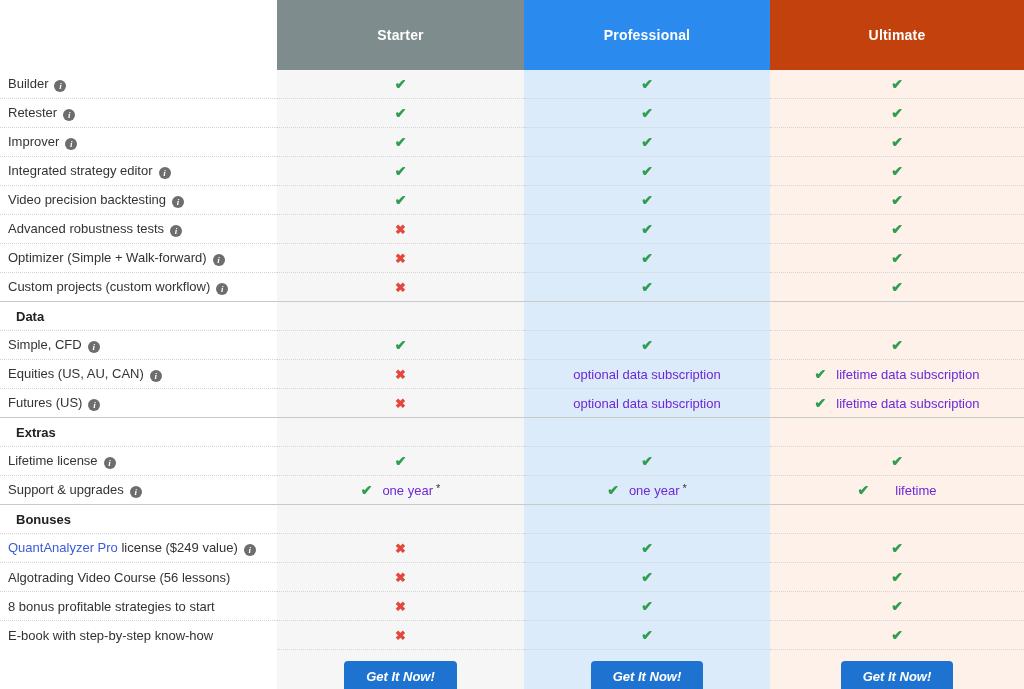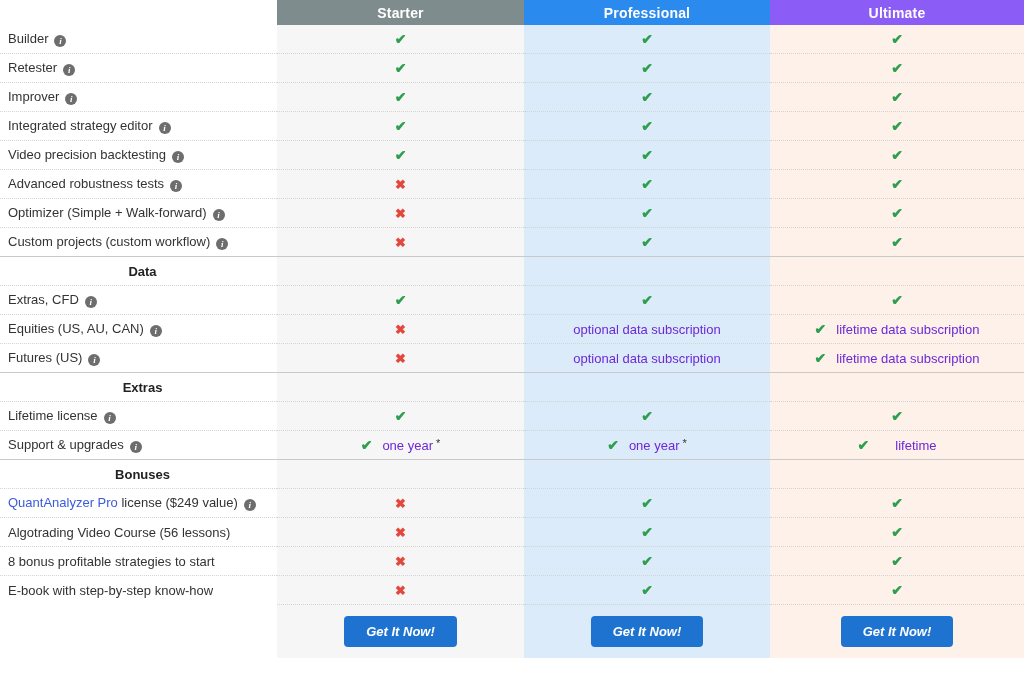--- a/index.html
+++ b/index.html
@@ -26,38 +26,38 @@
     table-layout: fixed;
     font-size: 13px;
   }
   col.c-label  { width: 277px; }
   col.c-plan1  { width: 247px; }
   col.c-plan2  { width: 246px; }
   col.c-plan3  { width: 254px; }
 
   
   thead th {
-    padding: 0;
-    height: 25px;
+    padding: 8px;
+    height: 54px;
     vertical-align: middle;
   }
   th.corner {
     background: #ffffff;
     border: none;
   }
   th.plan-head {
     color: #ffffff;
     font-size: 14px;
     font-weight: bold;
     text-align: center;
     letter-spacing: .2px;
   }
   th.plan-head.h-starter      { background: #7f8c8d; }
   th.plan-head.h-professional { background: #2b8aed; }
-  th.plan-head.h-ultimate     { background: #8b5cf6; }
+  th.plan-head.h-ultimate     { background: #c2410c; }
 
   
   tbody td {
     height: 28px;
     padding: 0 0 0 0;
     vertical-align: middle;
     border-top: 1px dotted #d4d4d4;
     font-size: 13px;
   }
   tbody tr:first-child td { border-top: none; }
@@ -78,21 +78,21 @@
   td.val.col-starter      { background: #f6f6f6; }
   td.val.col-professional { background: #dcebf9; }
   td.val.col-ultimate     { background: #fdf1ea; }
 
   
   tr.section td {
     border-top: 1px solid #c9c9c9;
     font-weight: bold;
     color: #222222;
   }
-  tr.section td.label { padding-left: 8px; text-align: center; }
+  tr.section td.label { padding-left: 16px; }
 
   
   .info-icon {
     display: inline-block;
     width: 12px;
     height: 12px;
     border-radius: 50%;
     background: #6d6d6d;
     color: #ffffff;
     font-size: 9px;
@@ -217,21 +217,21 @@
           <td class="val col-professional"><span class="mark-yes">✔</span></td>
           <td class="val col-ultimate"><span class="mark-yes">✔</span></td>
         </tr>
         <tr class="section">
           <td class="label"><span>Data</span></td>
           <td class="val col-starter"></td>
           <td class="val col-professional"></td>
           <td class="val col-ultimate"></td>
         </tr>
         <tr>
-          <td class="label"><span>Extras, CFD</span><span class="info-icon">i</span></td>
+          <td class="label"><span>Simple, CFD</span><span class="info-icon">i</span></td>
           <td class="val col-starter"><span class="mark-yes">✔</span></td>
           <td class="val col-professional"><span class="mark-yes">✔</span></td>
           <td class="val col-ultimate"><span class="mark-yes">✔</span></td>
         </tr>
         <tr>
           <td class="label"><span>Equities (US, AU, CAN)</span><span class="info-icon">i</span></td>
           <td class="val col-starter"><span class="mark-no">✖</span></td>
           <td class="val col-professional"><span class="val-text">optional data subscription</span></td>
           <td class="val col-ultimate val-with-mark"><span class="mark-yes">✔</span><span class="val-text" style="margin-left: 5px;">lifetime data subscription</span></td>
         </tr>

